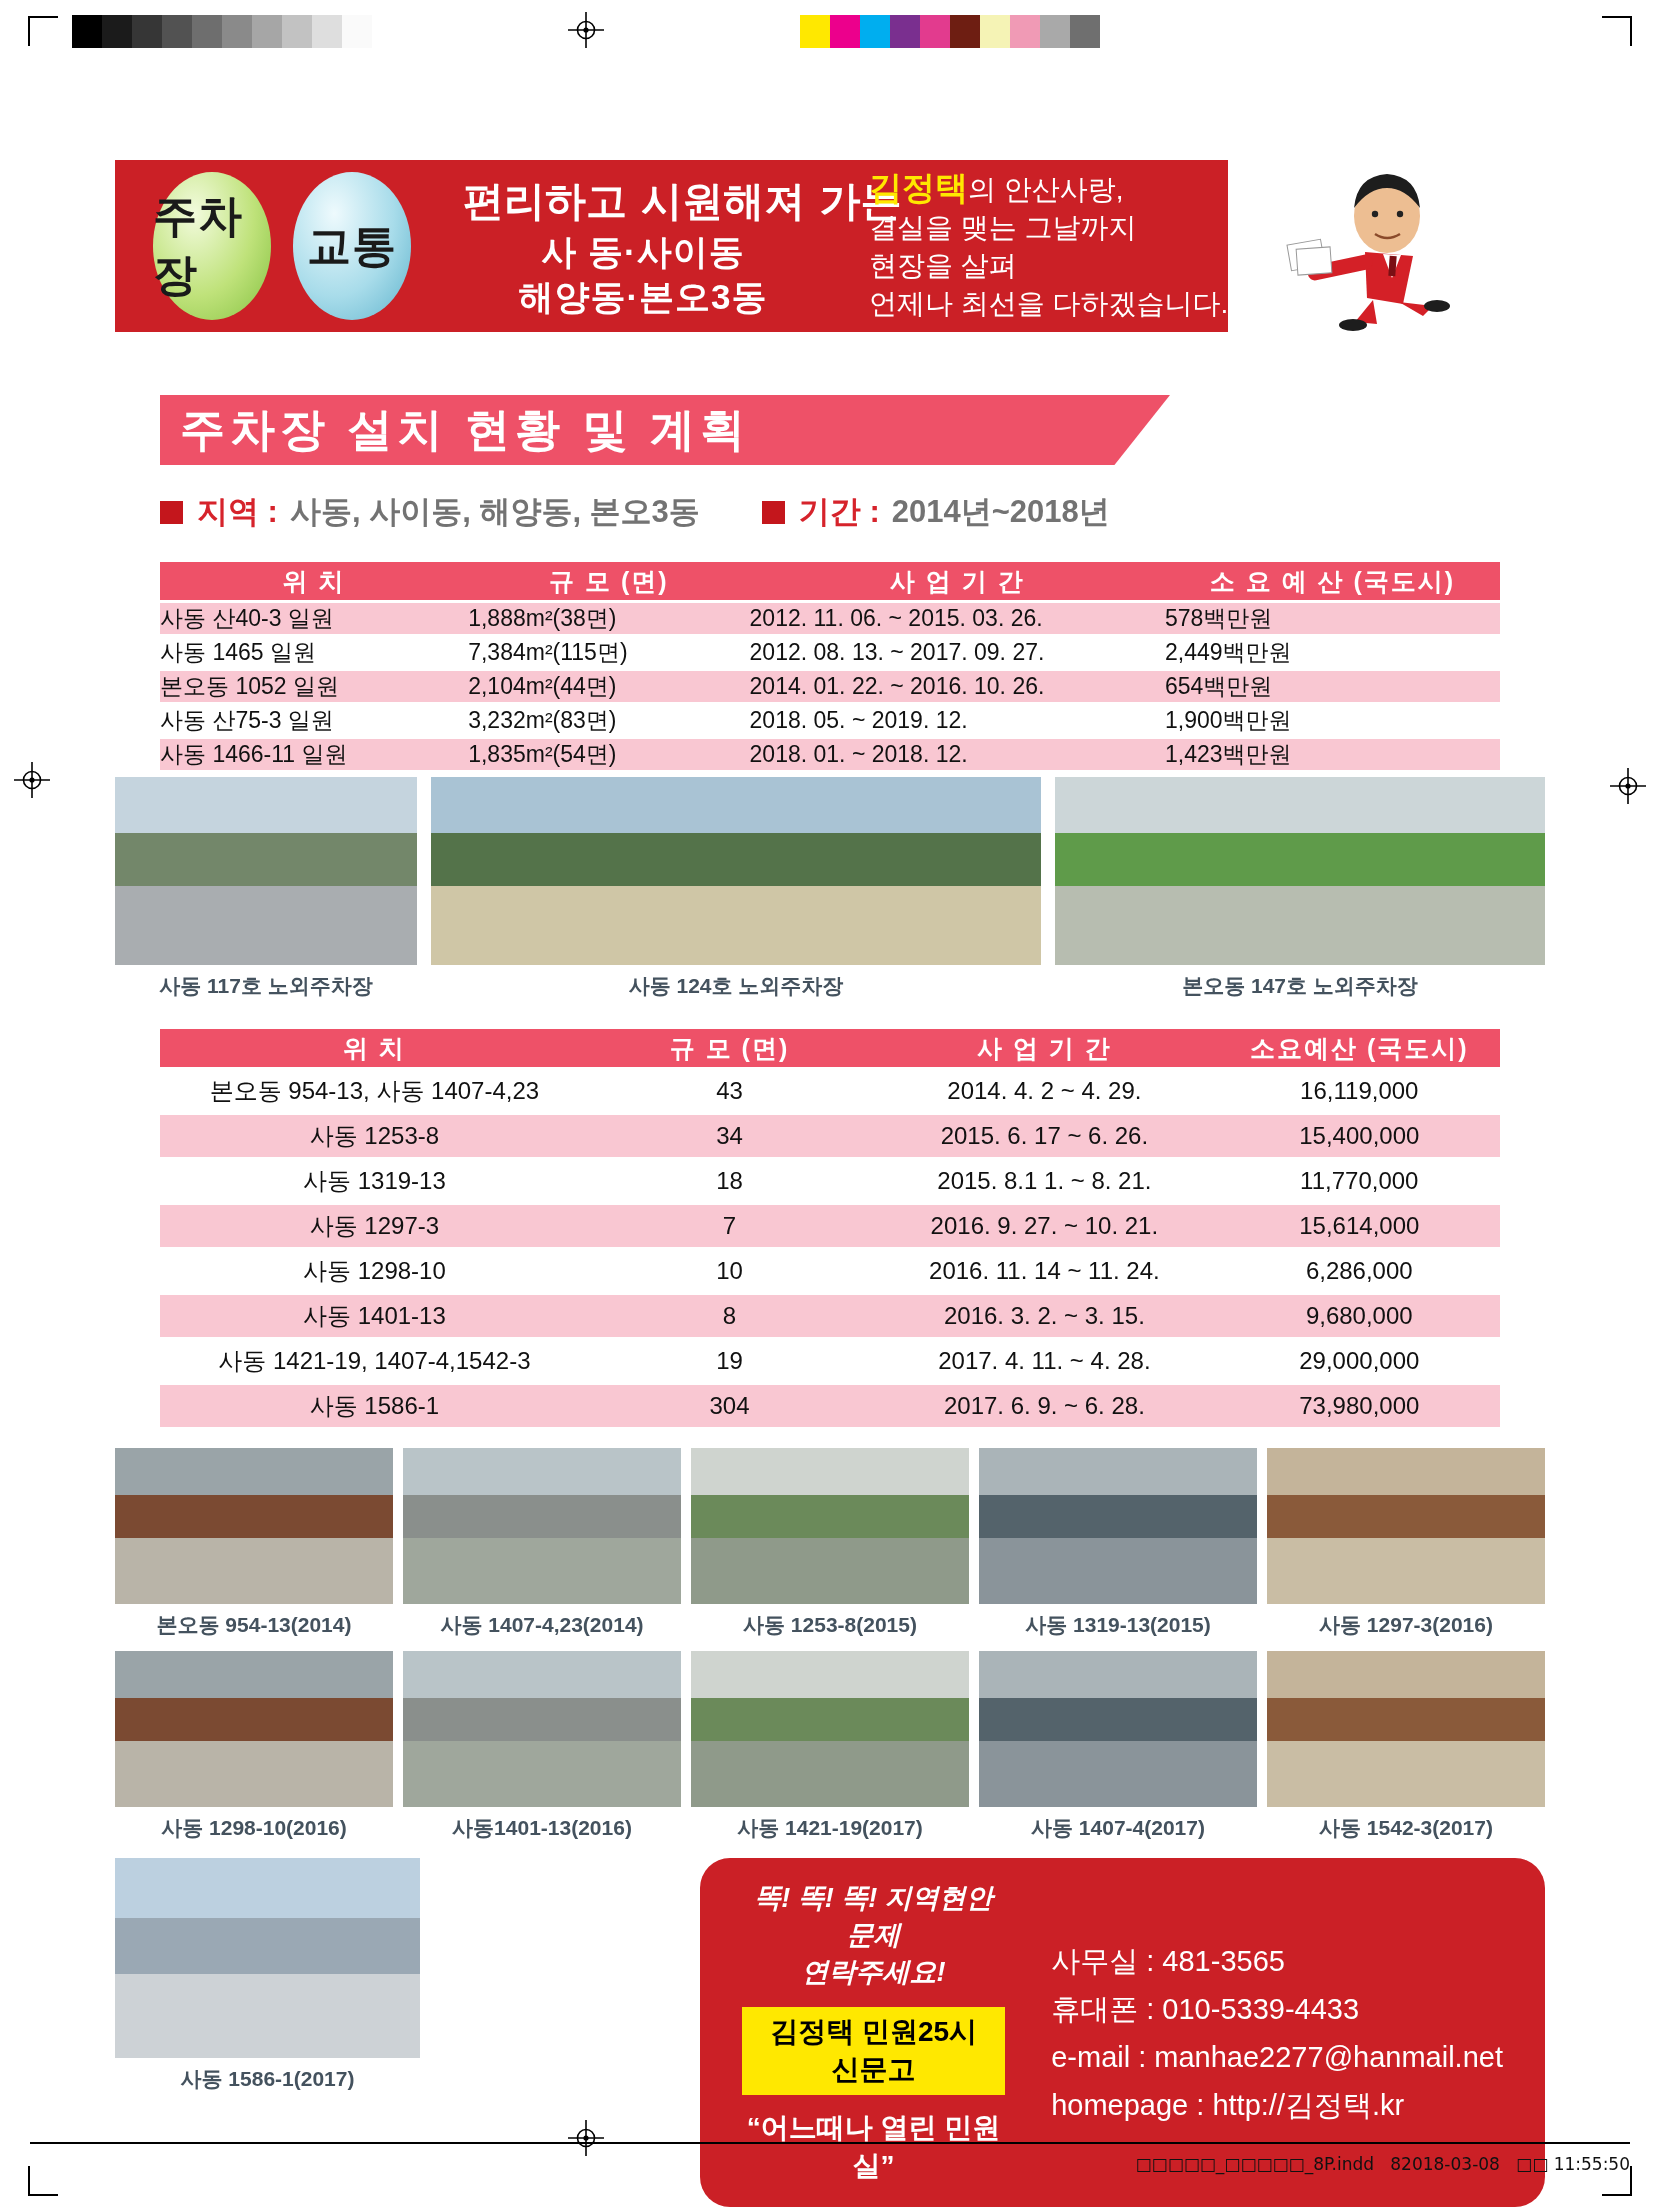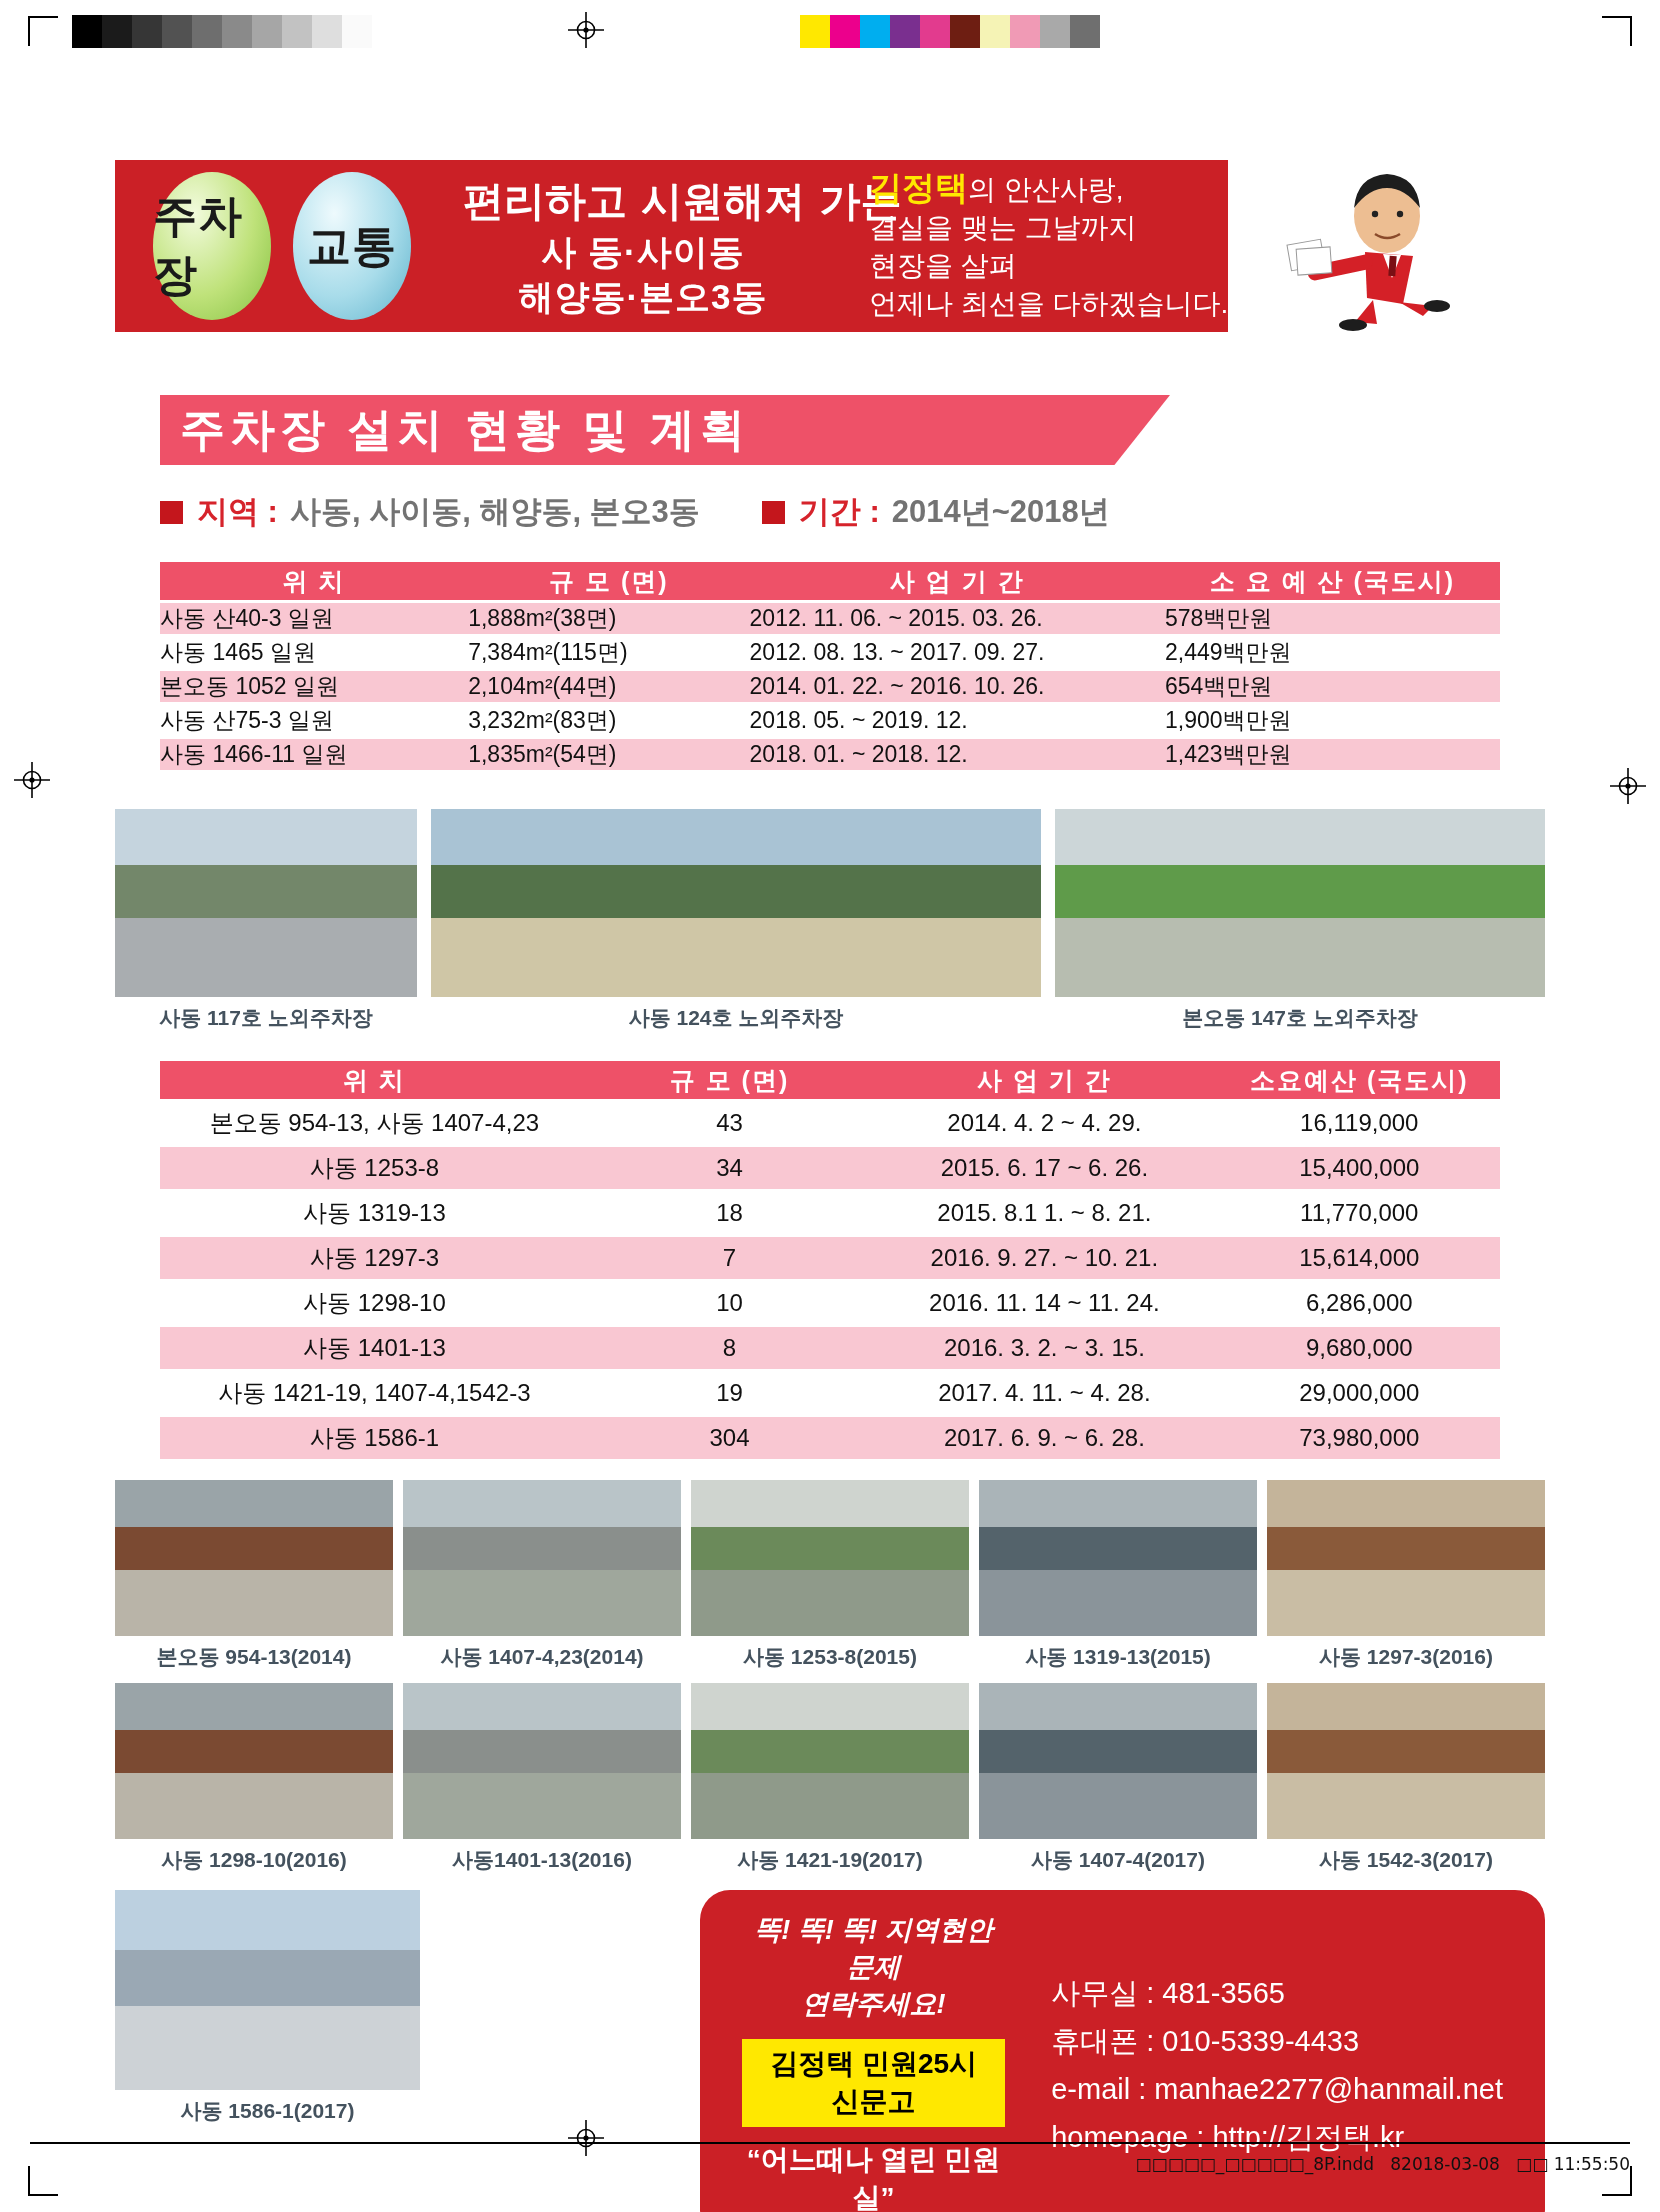--- a/index.html
+++ b/index.html
@@ -60,21 +60,21 @@
   .t1 td{font-size:23px;height:24px;}
   .t1 tbody tr:nth-of-type(odd) td{background:#f9c7d2}
   .t2 th{font-size:25px;height:38px}
   .t2 td{font-size:24px;height:42px;text-align:center}
   .t2 tbody tr:nth-of-type(even) td{background:#f9c7d2}
 
   
   figure{display:flex;flex-direction:column}
   figcaption{text-align:center;font-size:21px;font-weight:bold;color:#44525e;margin-top:7px}
   .photo{width:100%;background:linear-gradient(180deg,var(--s1) 0%,var(--s1) 30%,var(--s2) 30%,var(--s2) 58%,var(--s3) 58%,var(--s3) 100%)}
-  .photos-top{display:flex;gap:14px;margin-top:36px}
+  .photos-top{display:flex;gap:14px;margin-top:4px}
   .photos-top .photo{height:188px}
   .photos-top figure:nth-of-type(1){width:302px}
   .photos-top figure:nth-of-type(2){width:610px}
   .photos-top figure:nth-of-type(3){width:490px}
   .photos-top figure:nth-of-type(1) .photo{--s1:#c5d4de;--s2:#73876a;--s3:#a9adb0}
   .photos-top figure:nth-of-type(2) .photo{--s1:#a9c3d4;--s2:#54734a;--s3:#cfc6a6}
   .photos-top figure:nth-of-type(3) .photo{--s1:#ccd6d8;--s2:#5f9b4a;--s3:#b7bdb0}
   .grid-row{display:flex;gap:10px}
   .grid-row.first{margin-top:18px}
   .grid-row.second{margin-top:12px}

